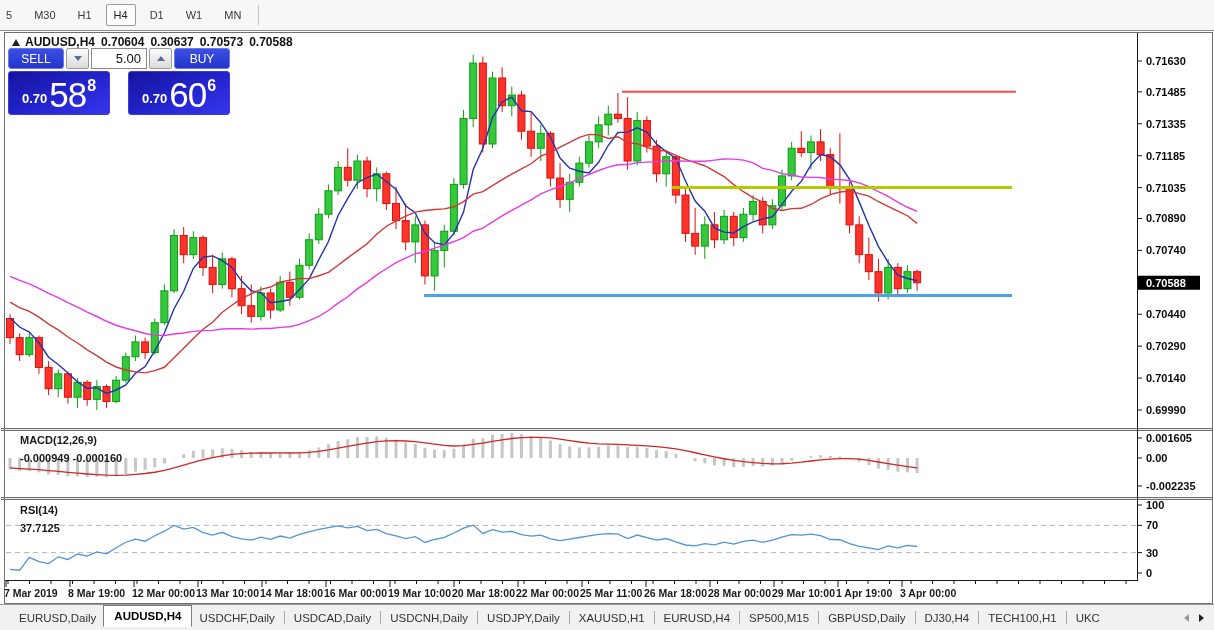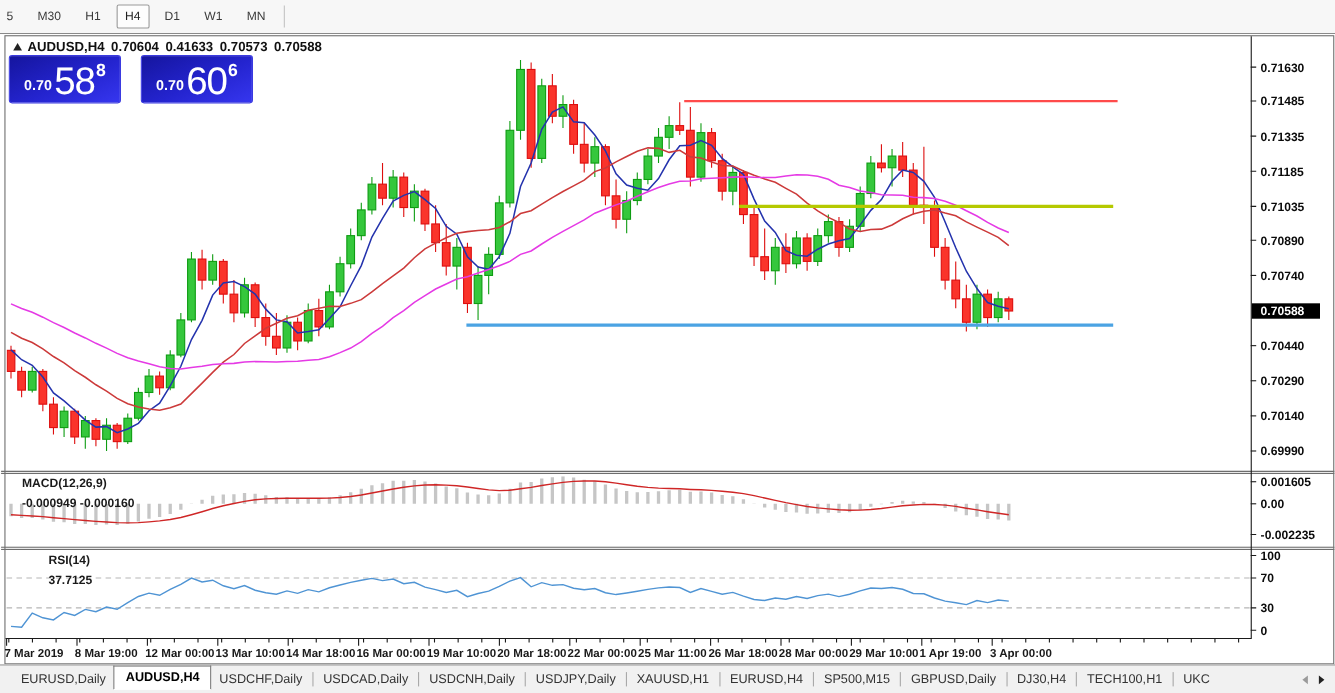--- a/index.html
+++ b/index.html
@@ -34,21 +34,21 @@
   .trade-row2{display:flex;gap:18px;margin-top:2px;}
   .quote-box{width:106px;height:39px;border-radius:3px;border:1px solid #3a3ae0;
              background:linear-gradient(155deg,#15159e 0%,#2424cf 55%,#3636ef 100%);
              color:#fff;display:flex;align-items:flex-end;justify-content:center;padding-bottom:3px;cursor:pointer;}
   .q-prefix{font-size:13px;font-weight:700;margin:0 2px 5px 0;}
   .q-big{font-size:35px;font-weight:400;line-height:33px;letter-spacing:-1px;}
   .q-sup{font-size:16px;font-weight:700;margin:0 0 16px 1px;}
   
   .ind-label{position:absolute;font-size:11px;font-weight:700;color:#1a1a1a;z-index:5;display:flex;gap:6px;flex-direction:column;}
   .macd-label{top:403px;left:20px;}
-  .rsi-label{top:473px;left:20px;margin-left:24px;}
+  .rsi-label{top:473px;left:20px;}
   
   .tabbar{position:absolute;top:604px;left:0;width:1214px;height:26px;background:#f1f1f1;
           border-top:1px solid #9a9a9a;display:flex;align-items:center;padding-left:12px;box-sizing:border-box;}
   .tab{font-size:11.5px;color:#333;padding:4px 7px;white-space:nowrap;cursor:pointer;}
   .tab.active{background:#fff;border:1px solid #7d7d7d;border-bottom:1px solid #fff;font-weight:700;color:#000;
               padding:4px 10px;margin-top:-2px;position:relative;top:-1px;}
   .tab-sep{width:1px;height:13px;background:#a9a9a9;margin:0 2px;}
   .tab-arrows{margin-left:auto;display:flex;align-items:center;gap:10px;padding-right:10px;}
   .arr-left{width:0;height:0;border-top:4px solid transparent;border-bottom:4px solid transparent;
             border-right:5px solid #9a9a9a;cursor:pointer;}
@@ -514,26 +514,37 @@
       <line x1="838" y1="550" x2="838" y2="556" stroke="#1a1a1a"></line>
       <text x="836" y="566" class="tax">1 Apr 19:00</text>
       <line x1="902" y1="550" x2="902" y2="556" stroke="#1a1a1a"></line>
       <text x="900" y="566" class="tax">3 Apr 00:00</text>
     </svg>
 
   <div class="chart-title">
     <div class="tri-up"></div>
     <span>AUDUSD,H4</span>
     <span>0.70604</span>
-    <span>0.41633</span>
+    <span>0.30637</span>
     <span>0.70573</span>
     <span>0.70588</span>
   </div>
 
   <div class="trade">
+    <div class="trade-row1">
+      <div class="btn-blue">SELL</div>
+      <div class="spin-btn">
+        <div class="spin-down"></div>
+      </div>
+      <div class="vol-field">5.00</div>
+      <div class="spin-btn">
+        <div class="spin-up"></div>
+      </div>
+      <div class="btn-blue">BUY</div>
+    </div>
     <div class="trade-row2">
       <div class="quote-box">
         <span class="q-prefix">0.70</span>
         <span class="q-big">58</span>
         <span class="q-sup">8</span>
       </div>
       <div class="quote-box">
         <span class="q-prefix">0.70</span>
         <span class="q-big">60</span>
         <span class="q-sup">6</span>

